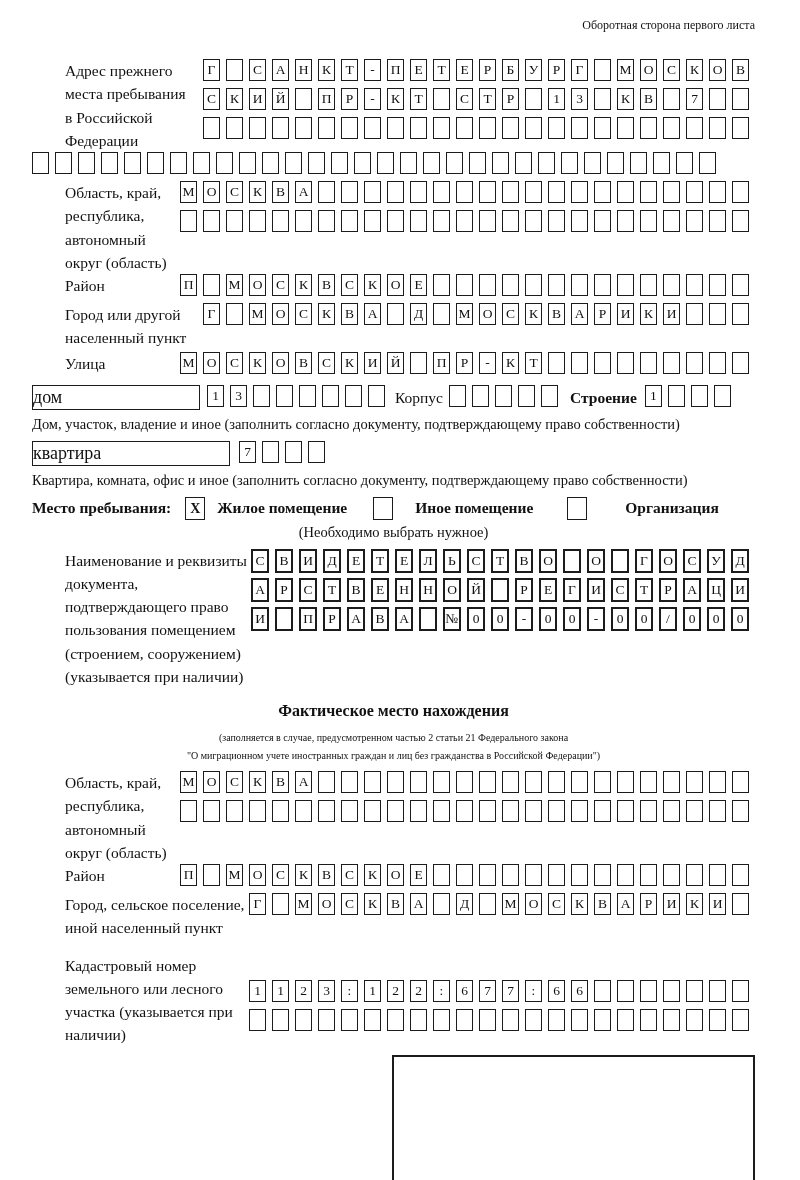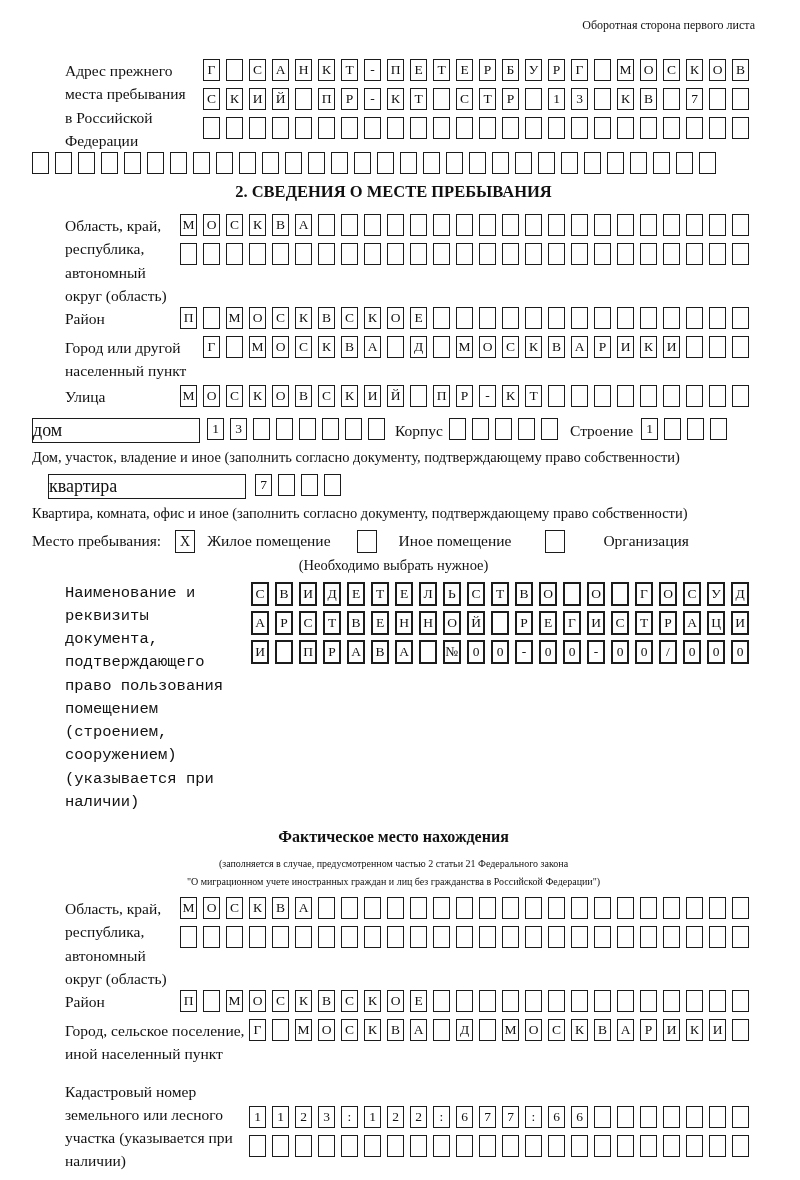--- a/index.html
+++ b/index.html
@@ -19,21 +19,21 @@
 
   .note-center{text-align:center;font-size:14.5px;margin:2px 0 8px 0;}
   .sec-title{text-align:center;font-weight:bold;font-size:16.5px;margin:6px 0 12px 0;}
 
   .wide-box{box-sizing:border-box;border:1.5px solid #1c1c1c;height:25px;
             font-size:18px;line-height:22px;display:inline-block;vertical-align:top;}
   .inline-lbl{font-size:15.5px;line-height:25px;display:inline-block;vertical-align:top;}
   .house-row,.apt-row{display:flex;align-items:flex-start;margin:4px 0 2px 0;}
   .caption{font-size:14.5px;margin:2px 0 8px 0;}
 
-  .stay-row{display:flex;align-items:center;margin:4px 0 2px 0;font-size:15.5px;}
+  .stay-row{display:flex;align-items:center;margin:4px 0 2px 0;font-size:15.5px;font-weight:bold;}
   .chk{box-sizing:content-box;width:18px;height:21px;border:1.5px solid #1c1c1c;display:inline-block;
        text-align:center;font-size:14px;line-height:21px;}
 
   .fact-title{text-align:center;font-weight:bold;font-size:16px;margin:14px 0 10px 0;}
   .fact-note{text-align:center;font-size:10px;line-height:1.55;margin:0 0 2px 0;}
 
   .stamp-wrap{display:flex;flex-direction:column;align-items:flex-end;margin-top:8px;}
   .stamp-box{box-sizing:border-box;width:363px;height:171px;border:2px solid #1c1c1c;background:#fff;}
 </style>
 </head>
@@ -46,21 +46,20 @@
   <div class="frow">
     <div class="flabel" style="width:128px;">Адрес прежнего места пребывания в Российской Федерации</div>
     <div class="gcol">
       <div class="grid"><span class="cell">Г</span><span class="cell">&nbsp;</span><span class="cell">С</span><span class="cell">А</span><span class="cell">Н</span><span class="cell">К</span><span class="cell">Т</span><span class="cell">-</span><span class="cell">П</span><span class="cell">Е</span><span class="cell">Т</span><span class="cell">Е</span><span class="cell">Р</span><span class="cell">Б</span><span class="cell">У</span><span class="cell">Р</span><span class="cell">Г</span><span class="cell">&nbsp;</span><span class="cell">М</span><span class="cell">О</span><span class="cell">С</span><span class="cell">К</span><span class="cell">О</span><span class="cell">В</span></div>
       <div class="grid"><span class="cell">С</span><span class="cell">К</span><span class="cell">И</span><span class="cell">Й</span><span class="cell">&nbsp;</span><span class="cell">П</span><span class="cell">Р</span><span class="cell">-</span><span class="cell">К</span><span class="cell">Т</span><span class="cell">&nbsp;</span><span class="cell">С</span><span class="cell">Т</span><span class="cell">Р</span><span class="cell">&nbsp;</span><span class="cell">1</span><span class="cell">3</span><span class="cell">&nbsp;</span><span class="cell">К</span><span class="cell">В</span><span class="cell">&nbsp;</span><span class="cell">7</span><span class="cell">&nbsp;</span><span class="cell">&nbsp;</span></div>
       <div class="grid"><span class="cell">&nbsp;</span><span class="cell">&nbsp;</span><span class="cell">&nbsp;</span><span class="cell">&nbsp;</span><span class="cell">&nbsp;</span><span class="cell">&nbsp;</span><span class="cell">&nbsp;</span><span class="cell">&nbsp;</span><span class="cell">&nbsp;</span><span class="cell">&nbsp;</span><span class="cell">&nbsp;</span><span class="cell">&nbsp;</span><span class="cell">&nbsp;</span><span class="cell">&nbsp;</span><span class="cell">&nbsp;</span><span class="cell">&nbsp;</span><span class="cell">&nbsp;</span><span class="cell">&nbsp;</span><span class="cell">&nbsp;</span><span class="cell">&nbsp;</span><span class="cell">&nbsp;</span><span class="cell">&nbsp;</span><span class="cell">&nbsp;</span><span class="cell">&nbsp;</span></div>
     </div>
   </div>
   <div class="grid" style="margin-left:0;"><span class="cell">&nbsp;</span><span class="cell">&nbsp;</span><span class="cell">&nbsp;</span><span class="cell">&nbsp;</span><span class="cell">&nbsp;</span><span class="cell">&nbsp;</span><span class="cell">&nbsp;</span><span class="cell">&nbsp;</span><span class="cell">&nbsp;</span><span class="cell">&nbsp;</span><span class="cell">&nbsp;</span><span class="cell">&nbsp;</span><span class="cell">&nbsp;</span><span class="cell">&nbsp;</span><span class="cell">&nbsp;</span><span class="cell">&nbsp;</span><span class="cell">&nbsp;</span><span class="cell">&nbsp;</span><span class="cell">&nbsp;</span><span class="cell">&nbsp;</span><span class="cell">&nbsp;</span><span class="cell">&nbsp;</span><span class="cell">&nbsp;</span><span class="cell">&nbsp;</span><span class="cell">&nbsp;</span><span class="cell">&nbsp;</span><span class="cell">&nbsp;</span><span class="cell">&nbsp;</span><span class="cell">&nbsp;</span><span class="cell">&nbsp;</span></div>
 
-  <div class="sec-title">2. СВЕДЕНИЯ О МЕСТЕ ПРЕБЫВАНИЯ</div>
 
   <div class="frow">
     <div class="flabel" style="width:118px;">Область, край, республика, автономный округ (область)</div>
     <div class="gcol">
       <div class="grid"><span class="cell">М</span><span class="cell">О</span><span class="cell">С</span><span class="cell">К</span><span class="cell">В</span><span class="cell">А</span><span class="cell">&nbsp;</span><span class="cell">&nbsp;</span><span class="cell">&nbsp;</span><span class="cell">&nbsp;</span><span class="cell">&nbsp;</span><span class="cell">&nbsp;</span><span class="cell">&nbsp;</span><span class="cell">&nbsp;</span><span class="cell">&nbsp;</span><span class="cell">&nbsp;</span><span class="cell">&nbsp;</span><span class="cell">&nbsp;</span><span class="cell">&nbsp;</span><span class="cell">&nbsp;</span><span class="cell">&nbsp;</span><span class="cell">&nbsp;</span><span class="cell">&nbsp;</span><span class="cell">&nbsp;</span><span class="cell">&nbsp;</span></div>
       <div class="grid"><span class="cell">&nbsp;</span><span class="cell">&nbsp;</span><span class="cell">&nbsp;</span><span class="cell">&nbsp;</span><span class="cell">&nbsp;</span><span class="cell">&nbsp;</span><span class="cell">&nbsp;</span><span class="cell">&nbsp;</span><span class="cell">&nbsp;</span><span class="cell">&nbsp;</span><span class="cell">&nbsp;</span><span class="cell">&nbsp;</span><span class="cell">&nbsp;</span><span class="cell">&nbsp;</span><span class="cell">&nbsp;</span><span class="cell">&nbsp;</span><span class="cell">&nbsp;</span><span class="cell">&nbsp;</span><span class="cell">&nbsp;</span><span class="cell">&nbsp;</span><span class="cell">&nbsp;</span><span class="cell">&nbsp;</span><span class="cell">&nbsp;</span><span class="cell">&nbsp;</span><span class="cell">&nbsp;</span></div>
     </div>
   </div>
 
   <div class="frow">
@@ -82,44 +81,44 @@
     <div class="gcol">
       <div class="grid"><span class="cell">М</span><span class="cell">О</span><span class="cell">С</span><span class="cell">К</span><span class="cell">О</span><span class="cell">В</span><span class="cell">С</span><span class="cell">К</span><span class="cell">И</span><span class="cell">Й</span><span class="cell">&nbsp;</span><span class="cell">П</span><span class="cell">Р</span><span class="cell">-</span><span class="cell">К</span><span class="cell">Т</span><span class="cell">&nbsp;</span><span class="cell">&nbsp;</span><span class="cell">&nbsp;</span><span class="cell">&nbsp;</span><span class="cell">&nbsp;</span><span class="cell">&nbsp;</span><span class="cell">&nbsp;</span><span class="cell">&nbsp;</span><span class="cell">&nbsp;</span></div>
     </div>
   </div>
 
   <div class="house-row">
     <span class="wide-box" style="width:168px;">дом</span>
     <span class="grid" style="margin-left:7px;"><span class="cell">1</span><span class="cell">3</span><span class="cell">&nbsp;</span><span class="cell">&nbsp;</span><span class="cell">&nbsp;</span><span class="cell">&nbsp;</span><span class="cell">&nbsp;</span><span class="cell">&nbsp;</span></span>
     <span class="inline-lbl" style="margin:0 6px 0 4px;">Корпус</span>
     <span class="grid"><span class="cell">&nbsp;</span><span class="cell">&nbsp;</span><span class="cell">&nbsp;</span><span class="cell">&nbsp;</span><span class="cell">&nbsp;</span></span>
-    <span class="inline-lbl" style="margin:0 8px 0 6px;">Строение</span>
+    <span class="inline-lbl" style="margin:0 8px 0 6px;font-weight:bold;">Строение</span>
     <span class="grid"><span class="cell">1</span><span class="cell">&nbsp;</span><span class="cell">&nbsp;</span><span class="cell">&nbsp;</span></span>
   </div>
   <div class="caption">Дом, участок, владение и иное (заполнить согласно документу, подтверждающему право собственности)</div>
 
   <div class="apt-row">
-    <span class="wide-box" style="width:198px;margin-left:16px;">квартира</span>
+    <span class="wide-box" style="width:198px;">квартира</span>
     <span class="grid" style="margin-left:9px;"><span class="cell">7</span><span class="cell">&nbsp;</span><span class="cell">&nbsp;</span><span class="cell">&nbsp;</span></span>
   </div>
   <div class="caption">Квартира, комната, офис и иное (заполнить согласно документу, подтверждающему право собственности)</div>
 
   <div class="stay-row">
     <span>Место пребывания:</span>
     <span class="chk" style="margin-left:14px;">X</span>
     <span style="margin-left:12px;">Жилое помещение</span>
     <span class="chk" style="margin-left:26px;"></span>
     <span style="margin-left:22px;">Иное помещение</span>
     <span class="chk" style="margin-left:34px;"></span>
     <span style="margin-left:38px;">Организация</span>
   </div>
   <div class="note-center" style="margin-top:4px;">(Необходимо выбрать нужное)</div>
 
   <div class="frow" style="margin-top:2px;">
-    <div class="flabel" style="width:205px;font-family:Liberation Mono, monospace;">Наименование и реквизиты документа, подтверждающего право пользования помещением (строением, сооружением) (указывается при наличии)</div>
+    <div class="flabel" style="width:205px;">Наименование и реквизиты документа, подтверждающего право пользования помещением (строением, сооружением) (указывается при наличии)</div>
     <div class="gcol bold-grid">
       <div class="grid"><span class="cell">С</span><span class="cell">В</span><span class="cell">И</span><span class="cell">Д</span><span class="cell">Е</span><span class="cell">Т</span><span class="cell">Е</span><span class="cell">Л</span><span class="cell">Ь</span><span class="cell">С</span><span class="cell">Т</span><span class="cell">В</span><span class="cell">О</span><span class="cell">&nbsp;</span><span class="cell">О</span><span class="cell">&nbsp;</span><span class="cell">Г</span><span class="cell">О</span><span class="cell">С</span><span class="cell">У</span><span class="cell">Д</span></div>
       <div class="grid"><span class="cell">А</span><span class="cell">Р</span><span class="cell">С</span><span class="cell">Т</span><span class="cell">В</span><span class="cell">Е</span><span class="cell">Н</span><span class="cell">Н</span><span class="cell">О</span><span class="cell">Й</span><span class="cell">&nbsp;</span><span class="cell">Р</span><span class="cell">Е</span><span class="cell">Г</span><span class="cell">И</span><span class="cell">С</span><span class="cell">Т</span><span class="cell">Р</span><span class="cell">А</span><span class="cell">Ц</span><span class="cell">И</span></div>
       <div class="grid"><span class="cell">И</span><span class="cell">&nbsp;</span><span class="cell">П</span><span class="cell">Р</span><span class="cell">А</span><span class="cell">В</span><span class="cell">А</span><span class="cell">&nbsp;</span><span class="cell">№</span><span class="cell">0</span><span class="cell">0</span><span class="cell">-</span><span class="cell">0</span><span class="cell">0</span><span class="cell">-</span><span class="cell">0</span><span class="cell">0</span><span class="cell">/</span><span class="cell">0</span><span class="cell">0</span><span class="cell">0</span></div>
     </div>
   </div>
 
   <div class="fact-title">Фактическое место нахождения</div>
   <div class="fact-note">(заполняется в случае, предусмотренном частью 2 статьи 21 Федерального закона</div>
   <div class="fact-note" style="margin-bottom:8px;">"О миграционном учете иностранных граждан и лиц без гражданства в Российской Федерации")</div>

